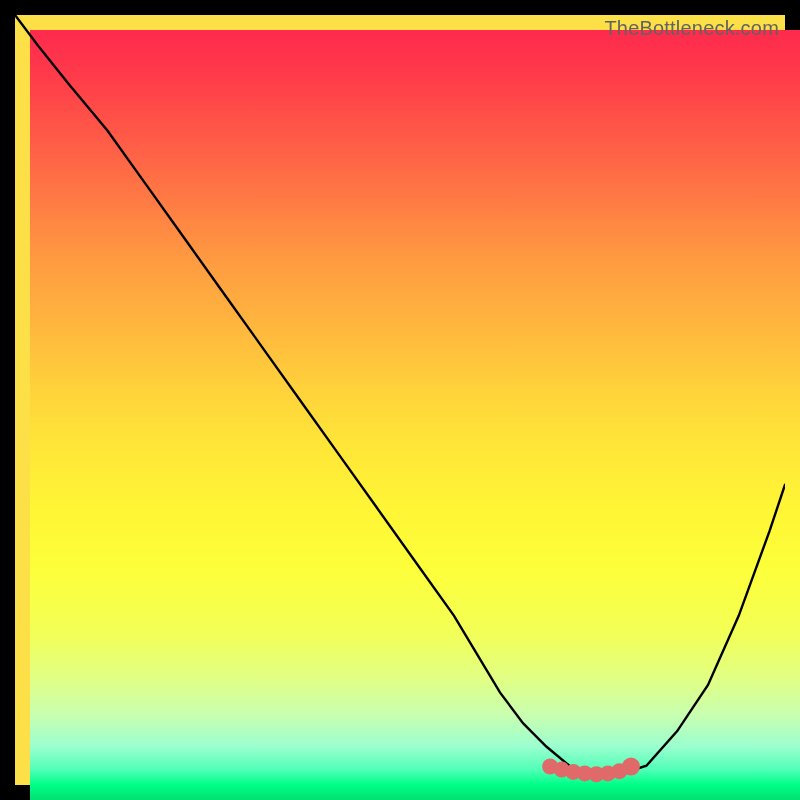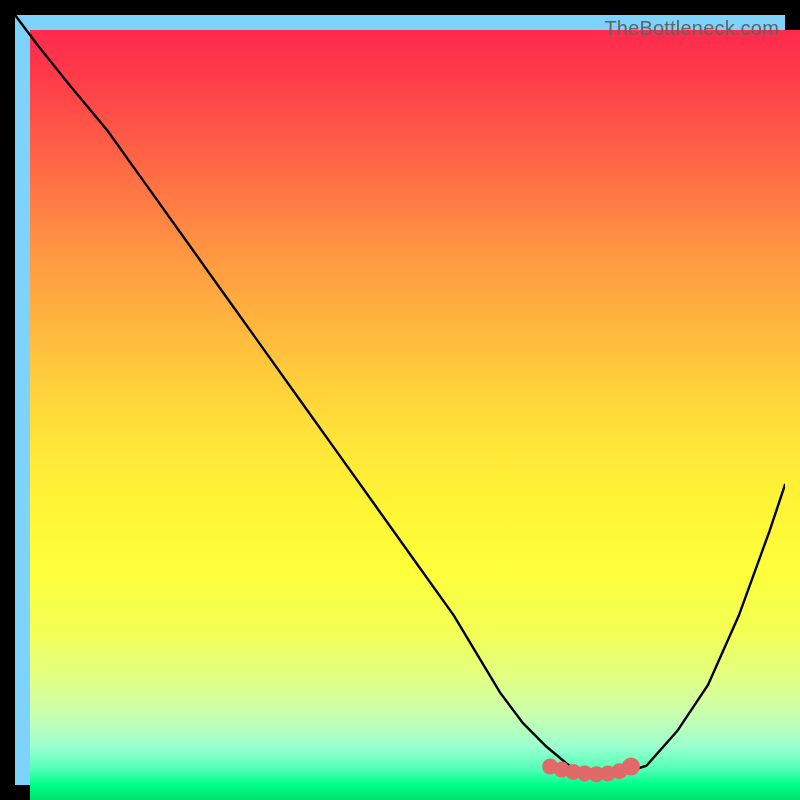--- a/index.html
+++ b/index.html
@@ -10,21 +10,21 @@
     background: #000000;
     overflow: hidden;
     font-family: Arial, Helvetica, sans-serif;
   }
   .frame {
     position: absolute;
     left: 15px;
     top: 15px;
     width: 770px;
     height: 770px;
-    background: #7dd3fc;
+    background: #fde047;
   }
   .plot-area {
     position: absolute;
     left: 15px;
     top: 15px;
     width: 770px;
     height: 770px;
     background:
       linear-gradient(to bottom, rgba(255,255,255,0) 0%, rgba(255,255,255,0) 100%),
       linear-gradient(to bottom,

